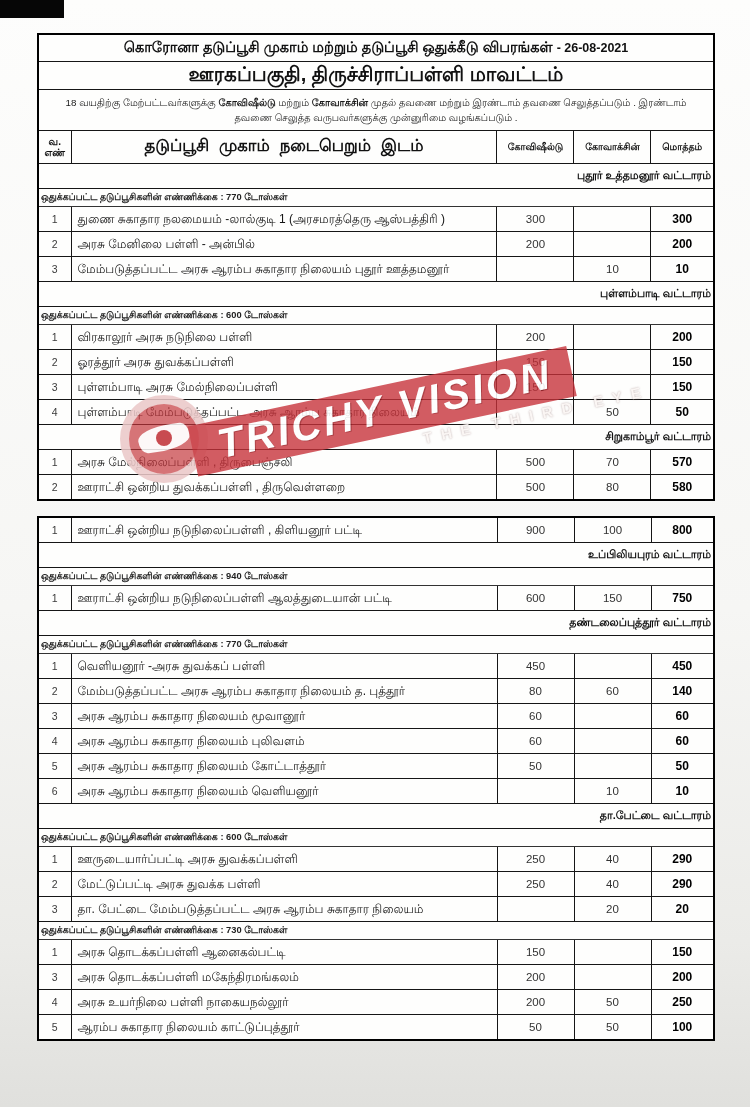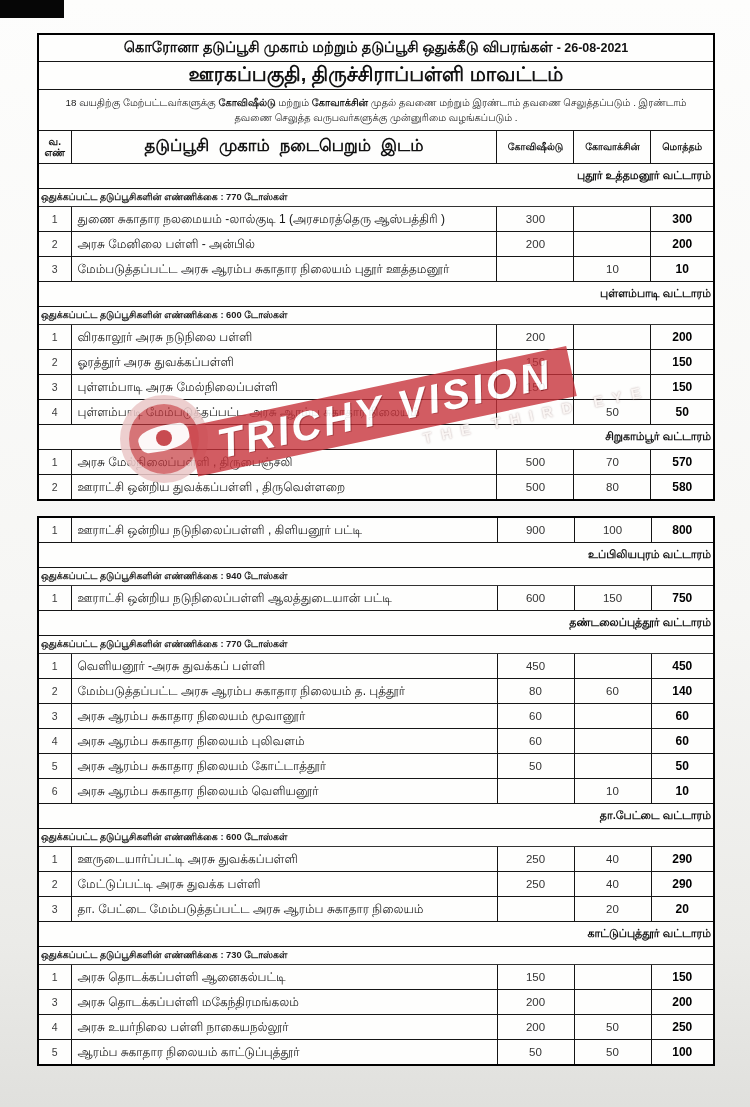--- a/index.html
+++ b/index.html
@@ -257,23 +257,20 @@
           <td class="cv">40</td>
           <td class="tot">290</td>
         </tr>
         <tr class="data">
           <td class="sno">3</td>
           <td class="place">தா. பேட்டை மேம்படுத்தப்பட்ட அரசு ஆரம்ப சுகாதார நிலையம்</td>
           <td class="cs"></td>
           <td class="cv">20</td>
           <td class="tot">20</td>
         </tr>
-        <tr class="sec">
-          <td class="" colspan="5">காட்டுப்புத்தூர் வட்டாரம்</td>
-        </tr>
         <tr class="alloc">
           <td class="" colspan="5">ஒதுக்கப்பட்ட தடுப்பூசிகளின் எண்ணிக்கை : 730 டோஸ்கள்</td>
         </tr>
         <tr class="data">
           <td class="sno">1</td>
           <td class="place">அரசு தொடக்கப்பள்ளி ஆனைகல்பட்டி</td>
           <td class="cs">150</td>
           <td class="cv"></td>
           <td class="tot">150</td>
         </tr>

